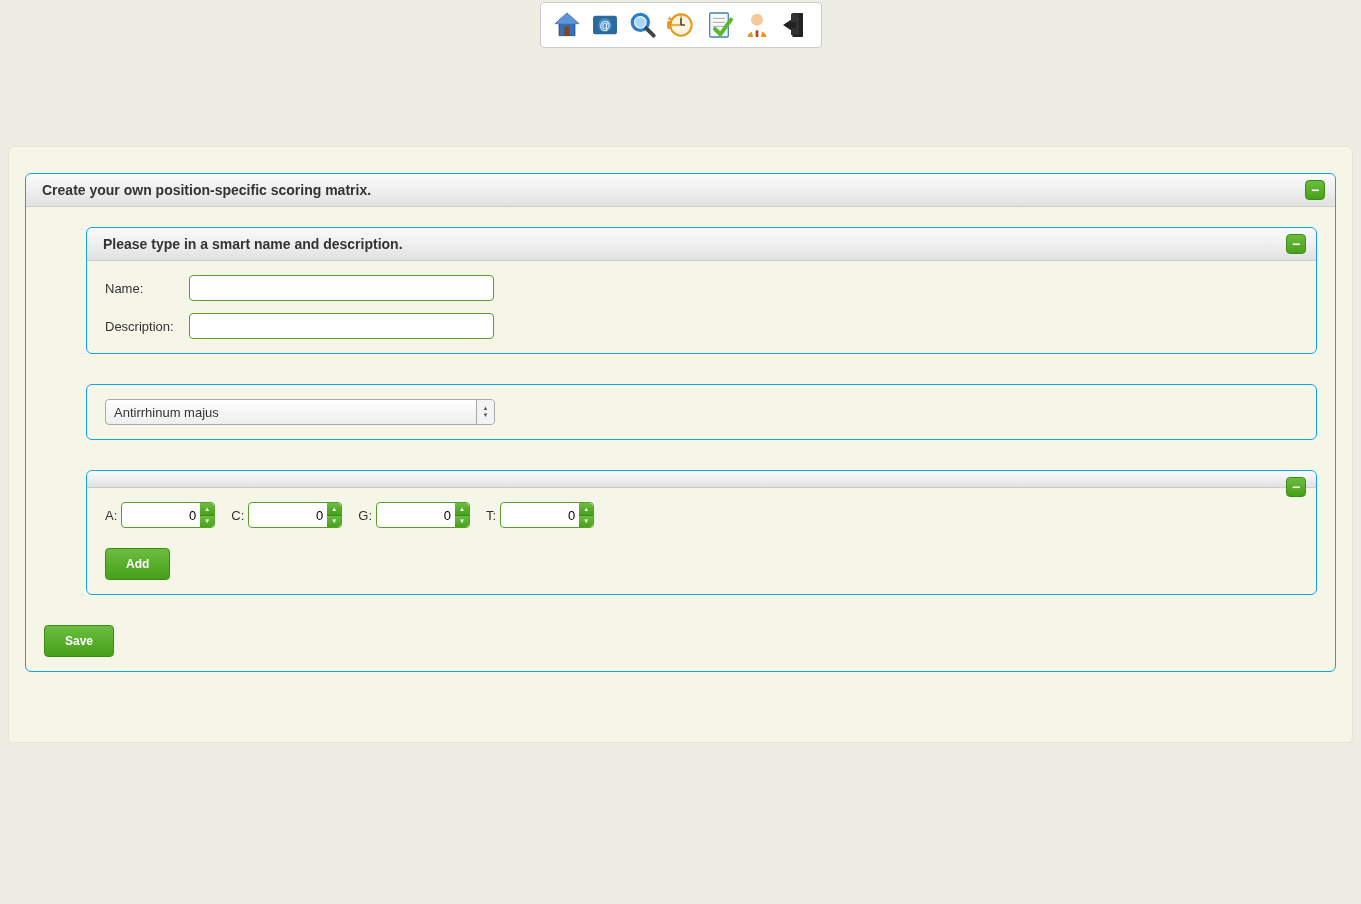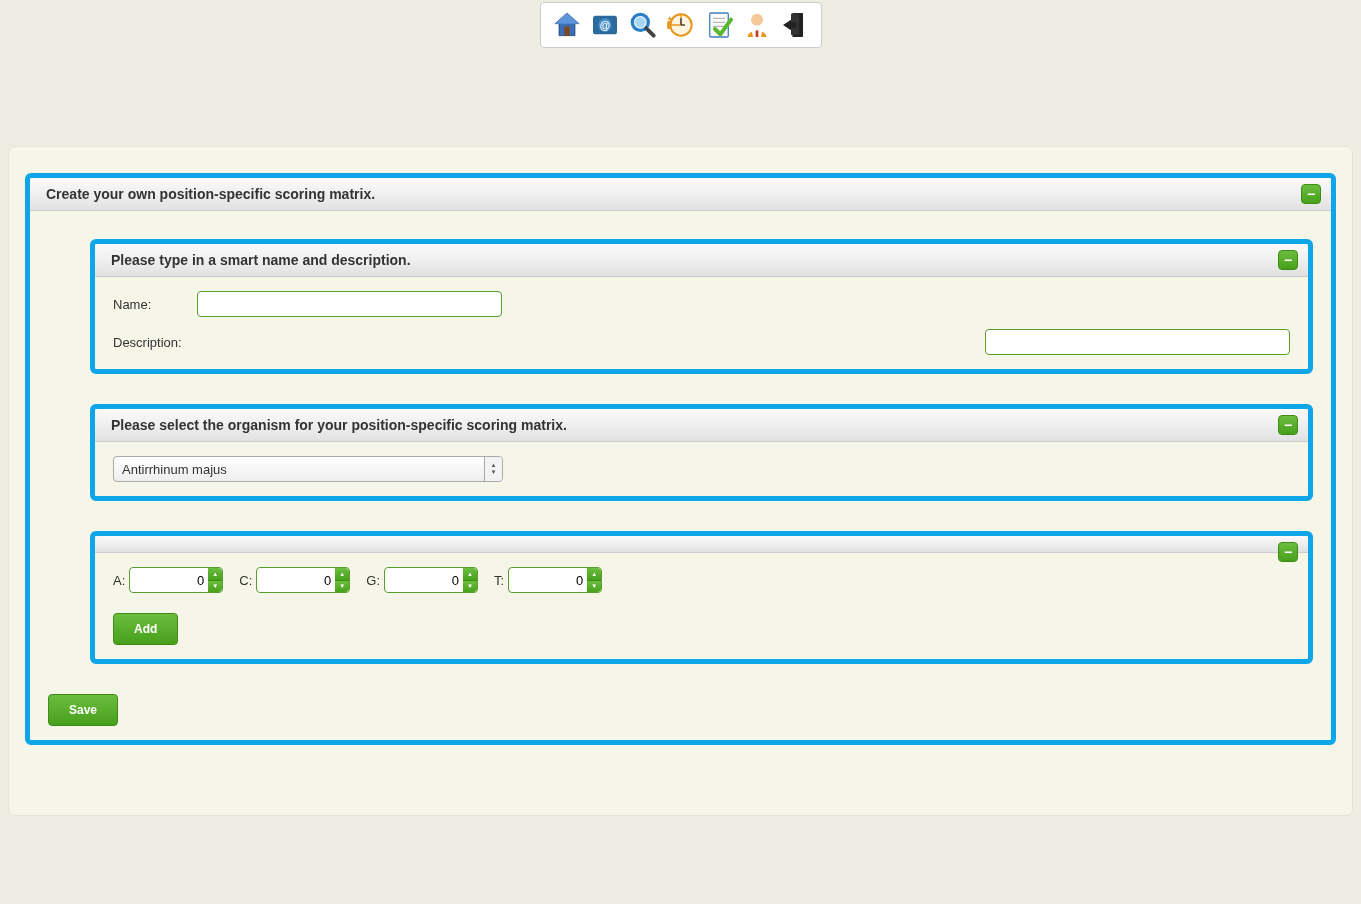--- a/index.html
+++ b/index.html
@@ -37,21 +37,21 @@
 
     .page-body {
       margin: 98px 8px 0 8px;
       background: #f5f5e8;
       border: 1px solid #e5e5d5;
       border-radius: 6px;
       padding: 26px 16px 20px 16px;
     }
 
     .panel {
-      border: 5px solid #0ea5e9;
+      border: 1px solid #0ea5e9;
       border-radius: 6px;
       margin-bottom: 30px;
       background: #f5f5e8;
     }
     .panel:last-of-type { margin-bottom: 50px; }
     .panel-header {
       background: linear-gradient(#fafafa 0%, #efefef 50%, #e1e1e1 100%);
       border-bottom: 1px solid #ccc;
       border-radius: 6px 6px 0 0;
       padding: 8px 16px;
@@ -84,30 +84,30 @@
     .panel-body {
       padding: 14px 18px;
     }
     .panel .panel {
       margin-left: 42px;
       margin-right: 0;
       margin-top: 0;
       margin-bottom: 30px;
       background: #f5f5e8;
     }
-    .panel .panel:first-of-type { margin-top: 14px; }
+    .panel .panel:first-of-type { margin-top: 6px; }
     .panel .panel .panel-header { font-size: 14px; }
 
     .form-row {
       display: flex;
       align-items: center;
       gap: 8px;
       margin-bottom: 12px;
     }
-    .form-row:last-child { margin-bottom: 0; justify-content: space-between; }
+    .form-row:last-child { margin-bottom: 0; }
     .form-label { width: 76px; }
     .text-input {
       width: 305px;
       height: 26px;
       border: 1px solid #5a9e2f;
       border-radius: 4px;
       padding: 2px 6px;
       background: #fff;
       font-size: 13px;
     }
@@ -311,24 +311,20 @@
           </div>
           <div class="form-row">
             <label class="form-label">Description:</label>
             <input class="text-input" type="text" value="" style="">
           </div>
         </div>
       </div>
 
       
       <div class="panel">
-        <div class="panel-header">
-          <span>Please select the organism for your position-specific scoring matrix.</span>
-          <span class="collapse-btn"></span>
-        </div>
         <div class="panel-body">
           <div class="select-wrap">
             <div class="select">
                 <span>Antirrhinum majus</span>
               </div>
             <div class="select-arrows">
                 <span>▲</span>
                 <span>▼</span>
               </div>
           </div>

